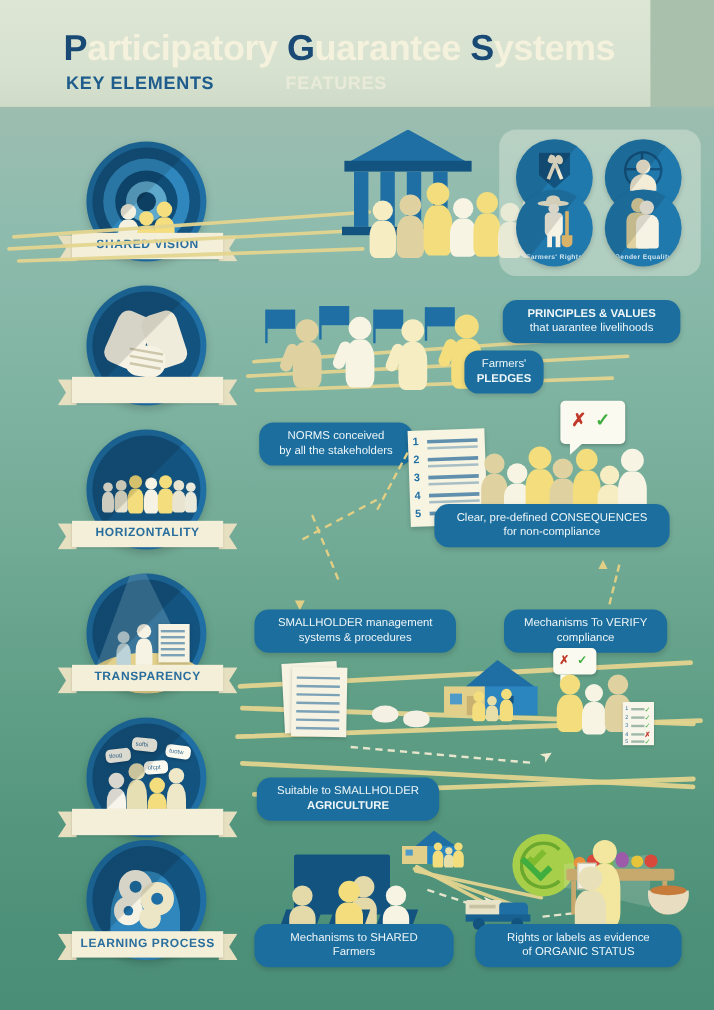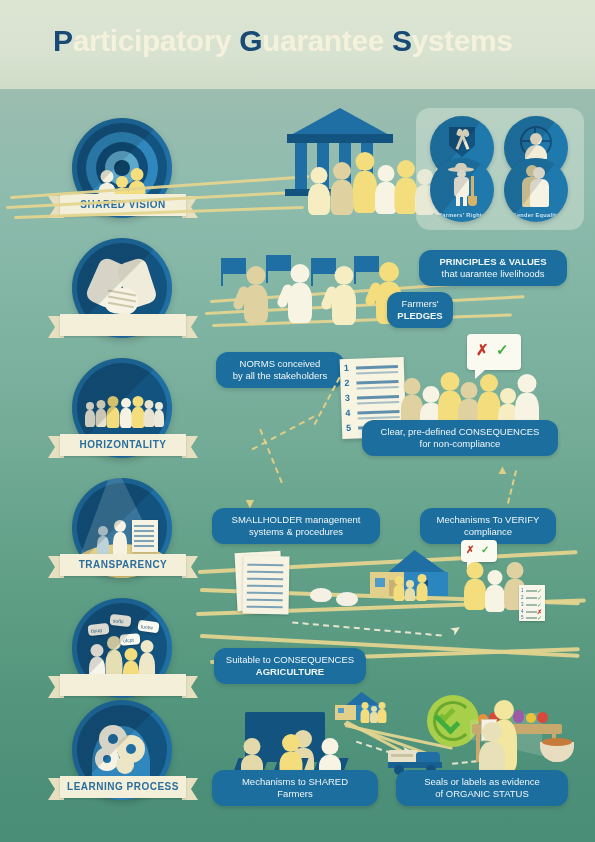--- a/index.html
+++ b/index.html
@@ -14,21 +14,21 @@
       #9cbdb0 90px,
       #8fbcae 180px,
       #82b5a4 300px,
       #74ac98 430px,
       #63a189 560px,
       #55977e 680px,
       #4d9079 780px,
       #4b8e77 842px);
   }
   
-  .header { position:absolute; left:0; top:0; width:595px; height:89px;
+  .header { position:absolute; left:0; top:0; width:542px; height:89px;
     background:linear-gradient(180deg,#dde5d3 0%,#d8e2d0 60%,#cfdcc8 100%); }
   .title { position:absolute; left:53px; top:24px; font-size:30px; font-weight:bold;
     letter-spacing:-0.4px; color:#f4f1dc; white-space:nowrap; }
   .title .cap { color:#184a75; }
   .subrow { position:absolute; left:55px; top:61px; width:420px; height:22px; }
   .sub-key { position:absolute; left:0; top:0; font-size:15px; font-weight:bold;
     letter-spacing:0.6px; color:#1d5c8c; }
   .sub-feat { position:absolute; left:183px; top:0; font-size:15px; font-weight:bold;
     letter-spacing:0.6px; color:#edeedb; opacity:.85; }
 
@@ -90,20 +90,24 @@
   .cross { color:#c0392b; }
 </style>
 </head>
 <body>
 
 <div class="page">
 
   <div class="header">
     <div class="title">
       <span class="cap">P</span><span>articipatory </span><span class="cap">G</span><span>uarantee </span><span class="cap">S</span><span>ystems</span>
+    </div>
+    <div class="subrow">
+      <div class="sub-key">KEY ELEMENTS</div>
+      <div class="sub-feat">FEATURES</div>
     </div>
   </div>
 
   <div class="ke" style="top:118px">
     <div class="ke-circle">
       <div class="ke-inner"></div>
       <div style="position:absolute;left:14px;top:14px;width:72px;height:72px;border-radius:50%;background:#2f87bd"></div>
       <div style="position:absolute;left:24px;top:24px;width:52px;height:52px;border-radius:50%;background:#0f4d77"></div>
       <div style="position:absolute;left:33px;top:33px;width:34px;height:34px;border-radius:50%;background:#5ea8cc"></div>
       <div style="position:absolute;left:42px;top:42px;width:16px;height:16px;border-radius:50%;background:#0d3f63"></div>
@@ -563,21 +567,21 @@
     <div style="position:absolute;left:18px;top:23px;font-size:6px;font-weight:bold" class="cross">✗</div>
     <div style="position:absolute;left:2px;top:30px;font-size:4.5px;color:#2f6f9c">5</div>
     <div style="position:absolute;left:7px;top:32px;width:11px;height:1.5px;background:#9fb8a8"></div>
     <div style="position:absolute;left:18px;top:29px;font-size:6px" class="tick">✓</div>
   </div>
 
   <div class="dashed" style="left:292px;top:628px;width:150px;transform:rotate(5deg)"></div>
   <div style="position:absolute;left:450px;top:622px;color:#f0ead2;font-size:13px;transform:rotate(-32deg)">➤</div>
 
   <div class="cap-box" style="left:214px;top:648px;width:152px">
-    <div>Suitable to CONSEQUENCES</div>
+    <div>Suitable to SMALLHOLDER</div>
     <div style="font-weight:bold">AGRICULTURE</div>
   </div>
 
   <div style="position:absolute;left:245px;top:712px;width:80px;height:50px;background:#13537f;border-radius:2px"></div>
   <div class="p" style="left:290px;top:730px;width:26px;height:40px">
       <span class="h" style="top:0;width:18px;height:18px;background:#e4d9a8"></span>
       <span class="b" style="top:18px;width:22px;height:26px;background:#e4d9a8"></span>
     </div>
   <div style="position:absolute;left:236px;top:758px;width:30px;height:14px;background:#13537f;transform:skewX(-20deg)"></div>
   <div style="position:absolute;left:276px;top:758px;width:30px;height:14px;background:#13537f;transform:skewX(-20deg)"></div>
@@ -664,17 +668,17 @@
       <span class="b" style="top:20px;width:26px;height:38px;background:#e8e0b8"></span>
     </div>
   <div style="position:absolute;left:540px;top:742px;width:34px;height:20px;background:#e8ddc0;border-radius:0 0 16px 16px"></div>
   <div style="position:absolute;left:542px;top:738px;width:30px;height:8px;background:#c77b3a;border-radius:50%"></div>
 
   <div class="cap-box" style="left:212px;top:770px;width:166px">
     <div>Mechanisms to SHARED</div>
     <div>Farmers</div>
   </div>
   <div class="cap-box" style="left:396px;top:770px;width:172px">
-    <div>Seals or labels as evidence</div>
+    <div>Rights or labels as evidence</div>
     <div>of ORGANIC STATUS</div>
   </div>
 
 </div>
 
 </body></html>

